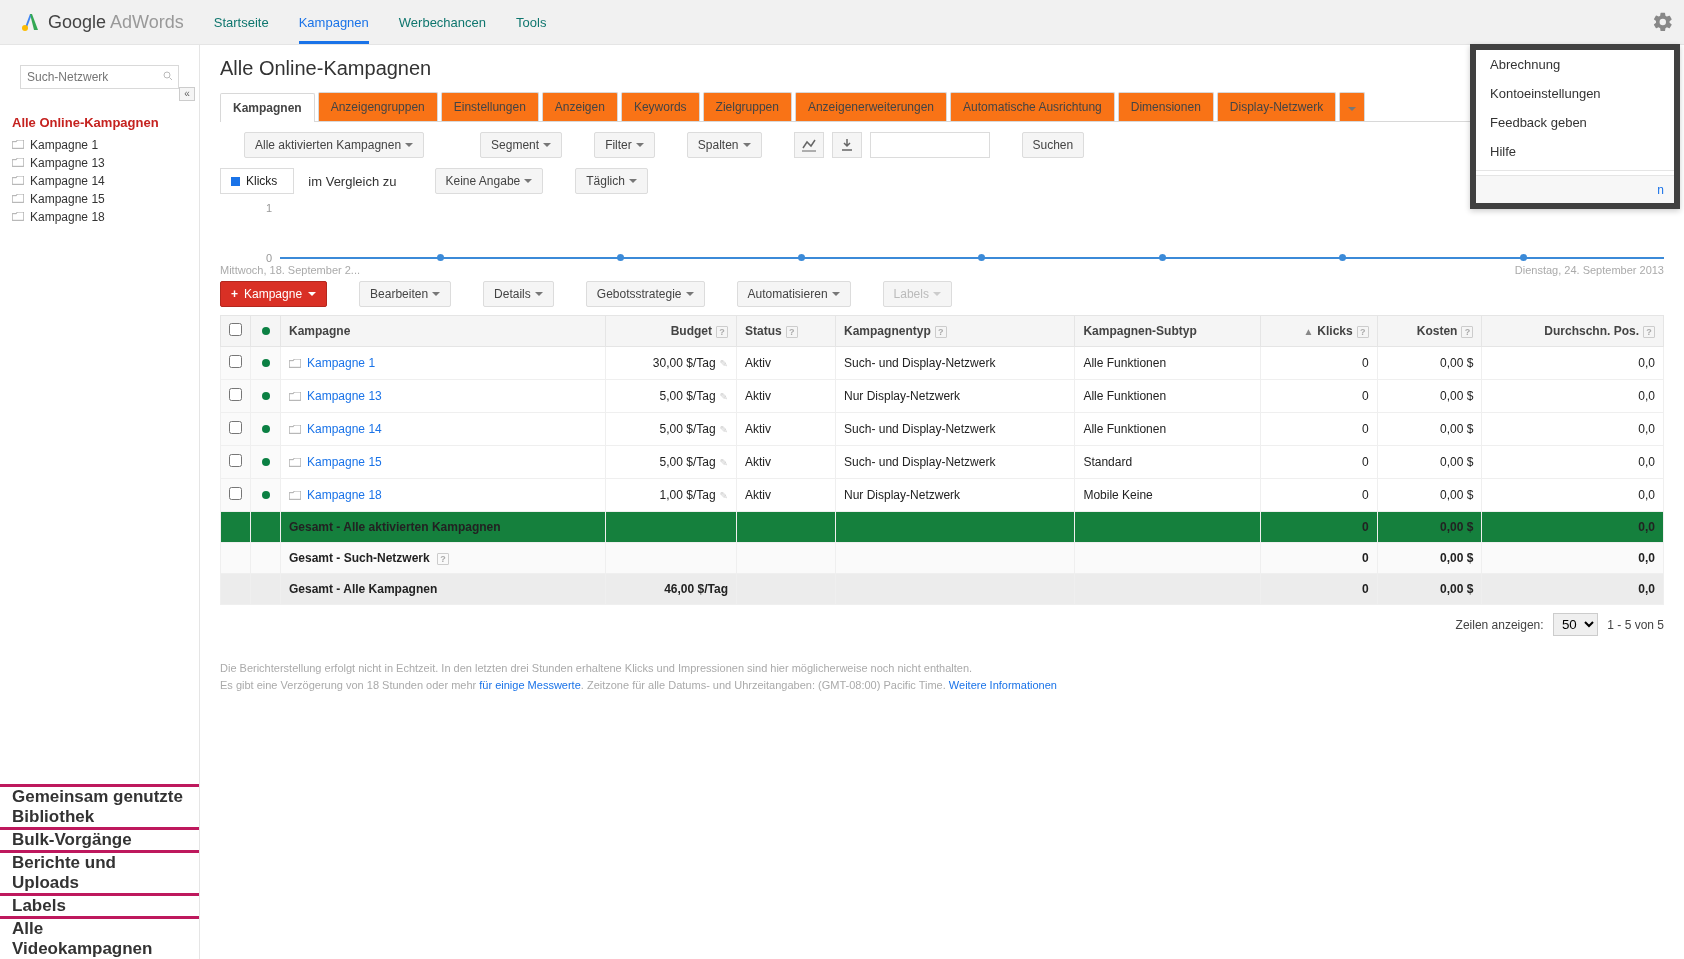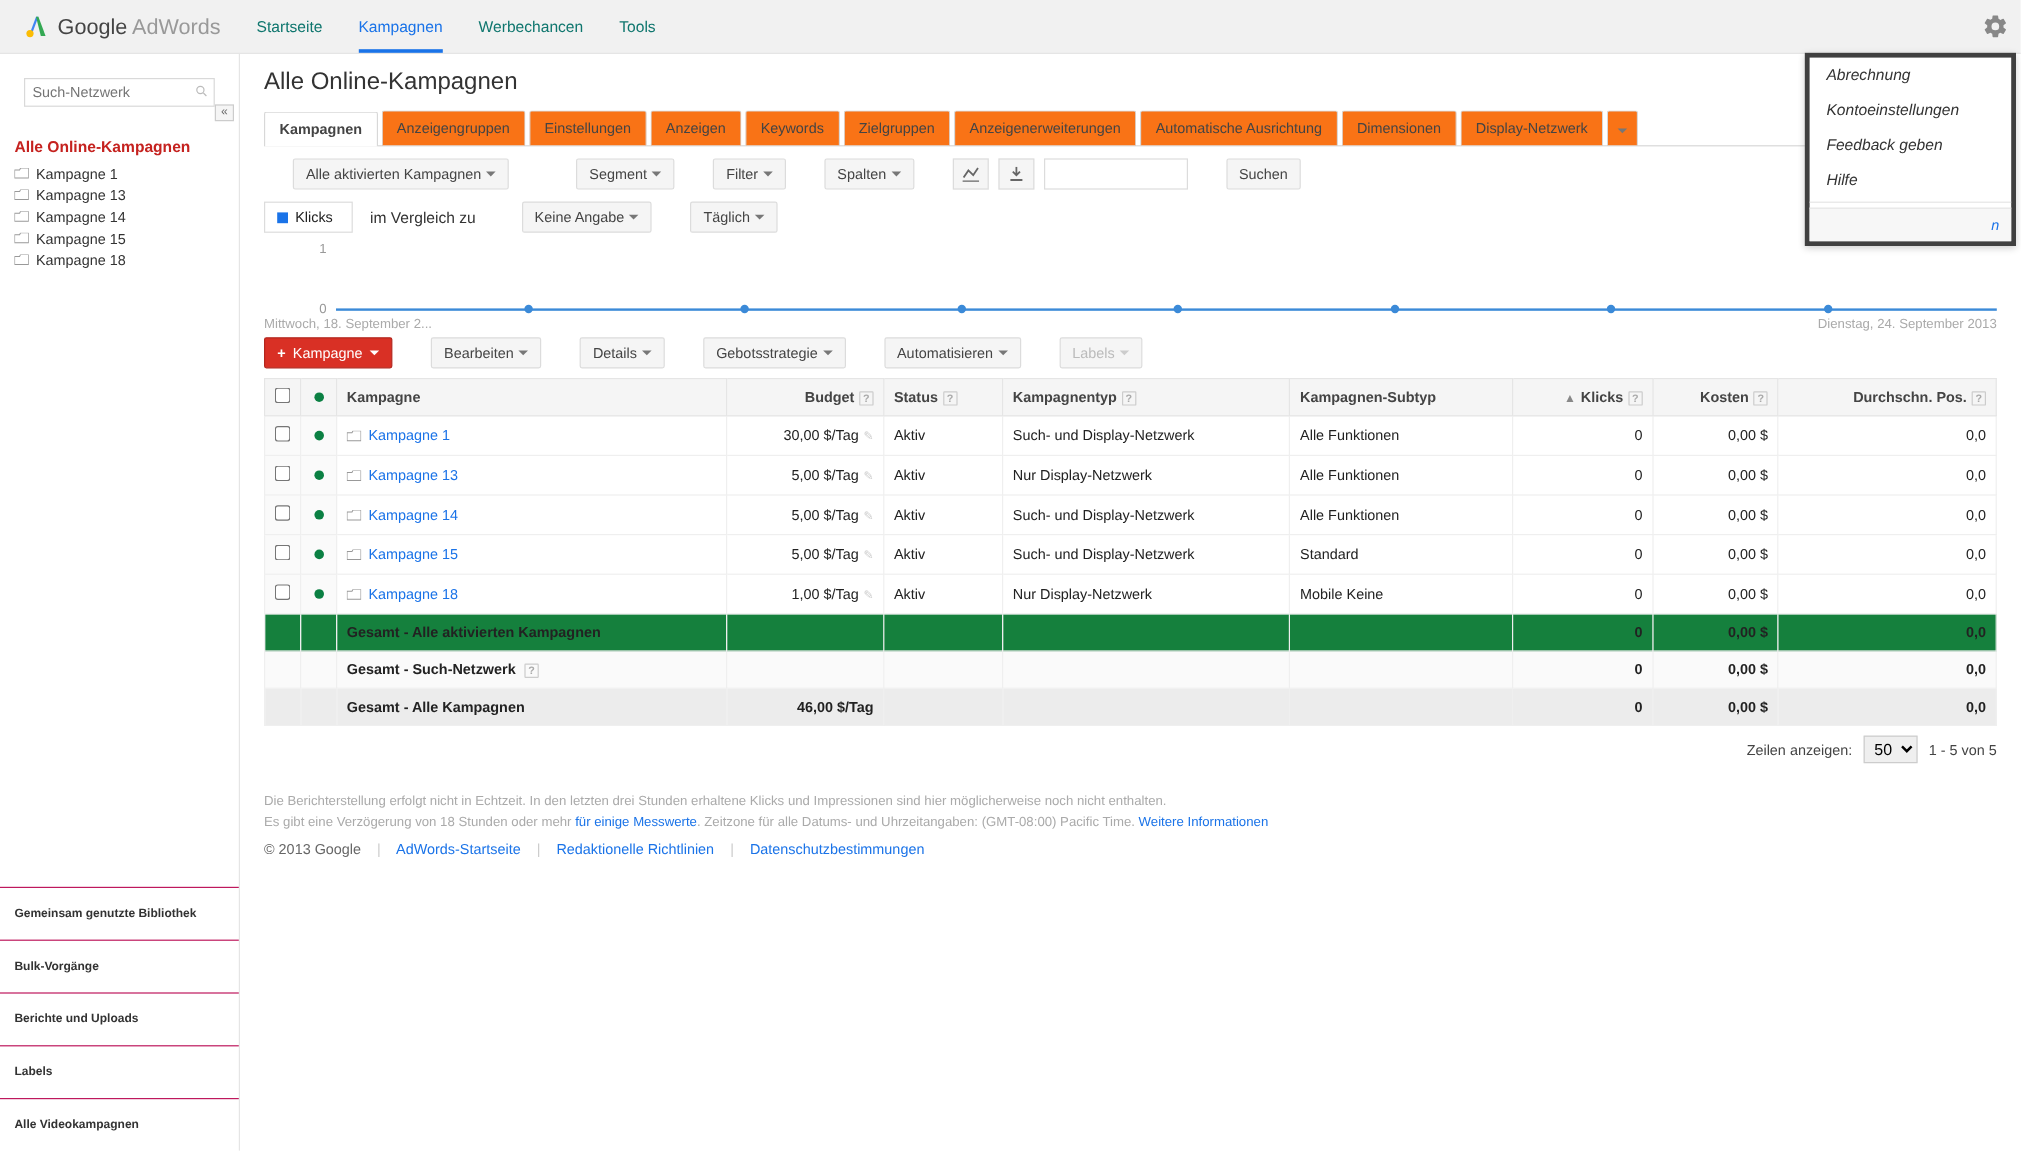--- a/index.html
+++ b/index.html
@@ -21,21 +21,21 @@
 .sidebar { width: 200px; border-right: 1px solid #e5e5e5; min-height: 914px; position: relative; }
 .search-box { margin: 20px; position: relative; }
 .search-box input { width: 100%; height: 24px; border: 1px solid #d9d9d9; padding: 2px 20px 2px 6px; font-size: 12px; color: #999; }
 .search-box .mag { position: absolute; right: 5px; top: 5px; width: 12px; height: 12px; color: #bbb; }
 .collapse-btn { position: absolute; top: 42px; right: 4px; width: 16px; height: 14px; border: 1px solid #ccc; background: #f5f5f5; font-size: 10px; line-height: 12px; text-align: center; color: #666; cursor: pointer; }
 .tree { padding: 6px 8px 0 12px; }
 .tree-root { color: #c5221f; font-weight: bold; font-size: 13px; margin-bottom: 6px; cursor: pointer; }
 .tree-item { display: flex; align-items: center; color: #333; padding: 2px 0; cursor: pointer; font-size: 12px; }
 .tree-item .fi { width: 12px; height: 10px; margin-right: 6px; color: #999; }
 .sidebar-bottom { position: absolute; bottom: 0; width: 100%; }
-.sidebar-link { padding: 16px 12px; border-top: 1px solid #be185d; font-weight: bold; color: #333; cursor: pointer; font-size: 10px; }
+.sidebar-link { padding: 0 12px; border-top: 3px solid #be185d; font-weight: bold; color: #333; cursor: pointer; font-size: 17px; }
 
 
 .main { flex: 1; padding: 12px 20px 20px 20px; position: relative; }
 h1.page-title { font-size: 20px; font-weight: normal; color: #333; margin-bottom: 12px; }
 .daterange-pill { position: absolute; top: 12px; right: 20px; border: 1px solid #dcdcdc; padding: 4px 8px; font-size: 12px; background: #f5f5f5; }
 
 
 .subtabs { display: flex; border-bottom: 1px solid #d8d8d8; }
 .subtab { border: 1px solid #d8d8d8; border-bottom: none; background: #f97316; padding: 7px 12px; font-size: 12px; margin-right: 3px; cursor: pointer; color: #444; border-radius: 2px 2px 0 0; }
 .subtab.active { background: #fff; position: relative; top: 1px; font-weight: bold; }
@@ -89,21 +89,21 @@
 .pager select { border: 1px solid #ccc; padding: 2px 4px; margin: 0 6px; }
 
 
 .footnotes { color: #aaa; font-size: 11px; line-height: 1.5; margin-top: 16px; }
 .footnotes a { color: #1a73e8; }
 .footer { font-size: 12px; color: #666; margin-top: 8px; }
 .footer a { color: #1a73e8; }
 .sep { margin: 0 10px; color: #ccc; }
 
 
-.gearmenu { position: absolute; top: 44px; right: 4px; width: 176px; background: #fff; border: 4px solid #404040; box-shadow: 0 2px 6px rgba(0,0,0,.2); z-index: 50; font-style: italic; }
+.gearmenu { position: absolute; top: 44px; right: 4px; width: 210px; background: #fff; border: 6px solid #404040; box-shadow: 0 2px 6px rgba(0,0,0,.2); z-index: 50; }
 .gearmenu-item { padding: 7px 14px; font-size: 13px; color: #333; cursor: pointer; }
 .gearmenu-sep { height: 1px; background: #e5e5e5; margin: 4px 0; }
 .gearmenu-foot { text-align: right; padding: 6px 10px; background: #f7f7f7; border-top: 1px solid #e5e5e5; }
 .gearmenu-foot a { color: #1a73e8; font-size: 12px; }
 
 svg { display: block; }
 </style>
 </head>
 <body>
 
@@ -436,23 +436,14 @@
       <span>Zeilen anzeigen:</span>
       <select><option>50</option></select>
       <span>1 - 5 von 5</span>
     </div>
 
     <div class="footnotes">
       <div>Die Berichterstellung erfolgt nicht in Echtzeit. In den letzten drei Stunden erhaltene Klicks und Impressionen sind hier möglicherweise noch nicht enthalten.</div>
       <div><span>Es gibt eine Verzögerung von 18 Stunden oder mehr </span><a href="#">für einige Messwerte</a><span>. Zeitzone für alle Datums- und Uhrzeitangaben: (GMT-08:00) Pacific Time. </span><a href="#">Weitere Informationen</a></div>
     </div>
 
-    <div class="footer">
-      <span>© 2013 Google</span>
-      <span class="sep">|</span>
-      <a href="#">AdWords-Startseite</a>
-      <span class="sep">|</span>
-      <a href="#">Redaktionelle Richtlinien</a>
-      <span class="sep">|</span>
-      <a href="#">Datenschutzbestimmungen</a>
-    </div>
   </div>
 </div>
 
 </body></html>

